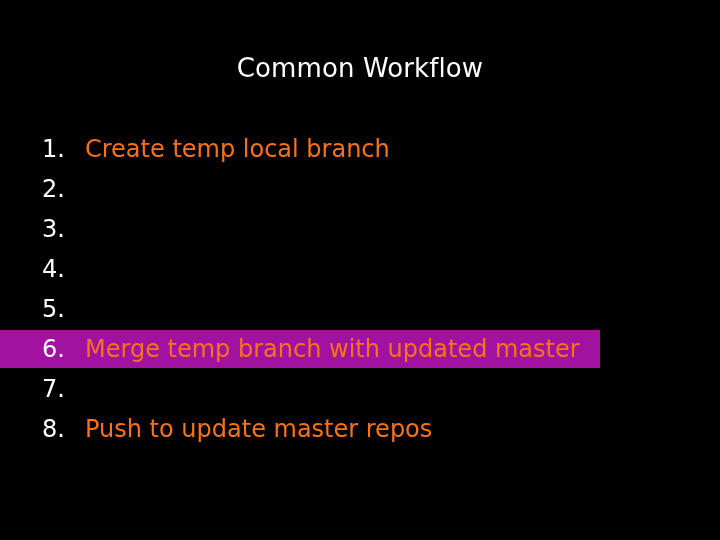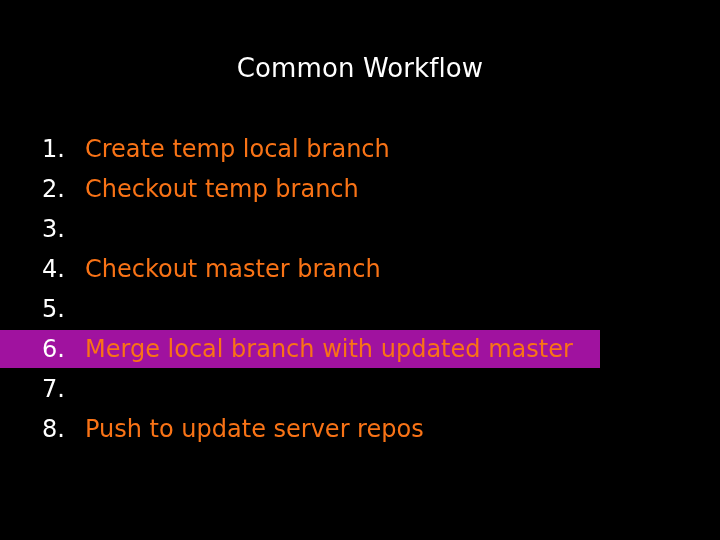--- a/index.html
+++ b/index.html
@@ -95,58 +95,56 @@
     <li class="list-item">
       <div class="item-inner">
         <span class="item-number">1.</span>
         <span class="item-text">Create temp local branch</span>
       </div>
     </li>
 
     <li class="list-item">
       <div class="item-inner">
         <span class="item-number">2.</span>
-        <span class="item-text">Checkout temp branch</span>
       </div>
     </li>
 
     <li class="list-item">
       <div class="item-inner">
         <span class="item-number">3.</span>
       </div>
     </li>
 
     <li class="list-item">
       <div class="item-inner">
         <span class="item-number">4.</span>
-        <span class="item-text">Checkout master branch</span>
       </div>
     </li>
 
     <li class="list-item">
       <div class="item-inner">
         <span class="item-number">5.</span>
       </div>
     </li>
 
     <li class="list-item">
       <div class="highlight-bar" style="background: rgb(160, 18, 159); width: 600px;"></div>
       <div class="item-inner">
         <span class="item-number">6.</span>
-        <span class="item-text">Merge local branch with updated master</span>
+        <span class="item-text">Merge temp branch with updated master</span>
       </div>
     </li>
 
     <li class="list-item">
       <div class="item-inner">
         <span class="item-number">7.</span>
       </div>
     </li>
 
     <li class="list-item">
       <div class="item-inner">
         <span class="item-number">8.</span>
-        <span class="item-text">Push to update server repos</span>
+        <span class="item-text">Push to update master repos</span>
       </div>
     </li>
 
   </ul>
 </div>
 
 </body></html>

